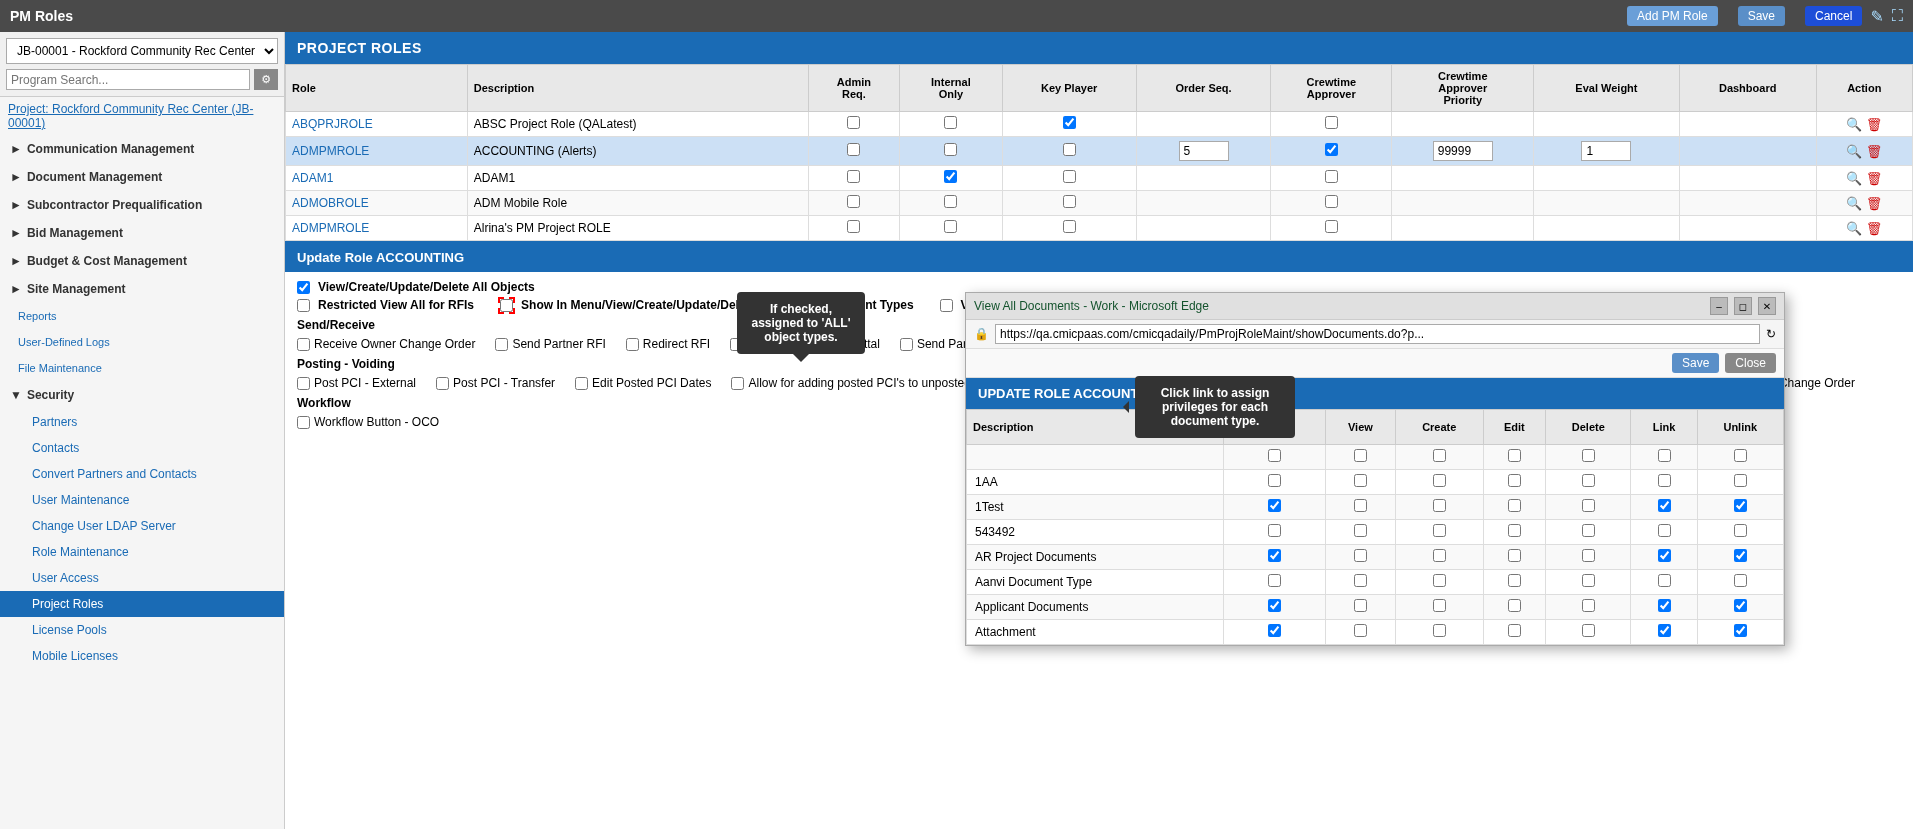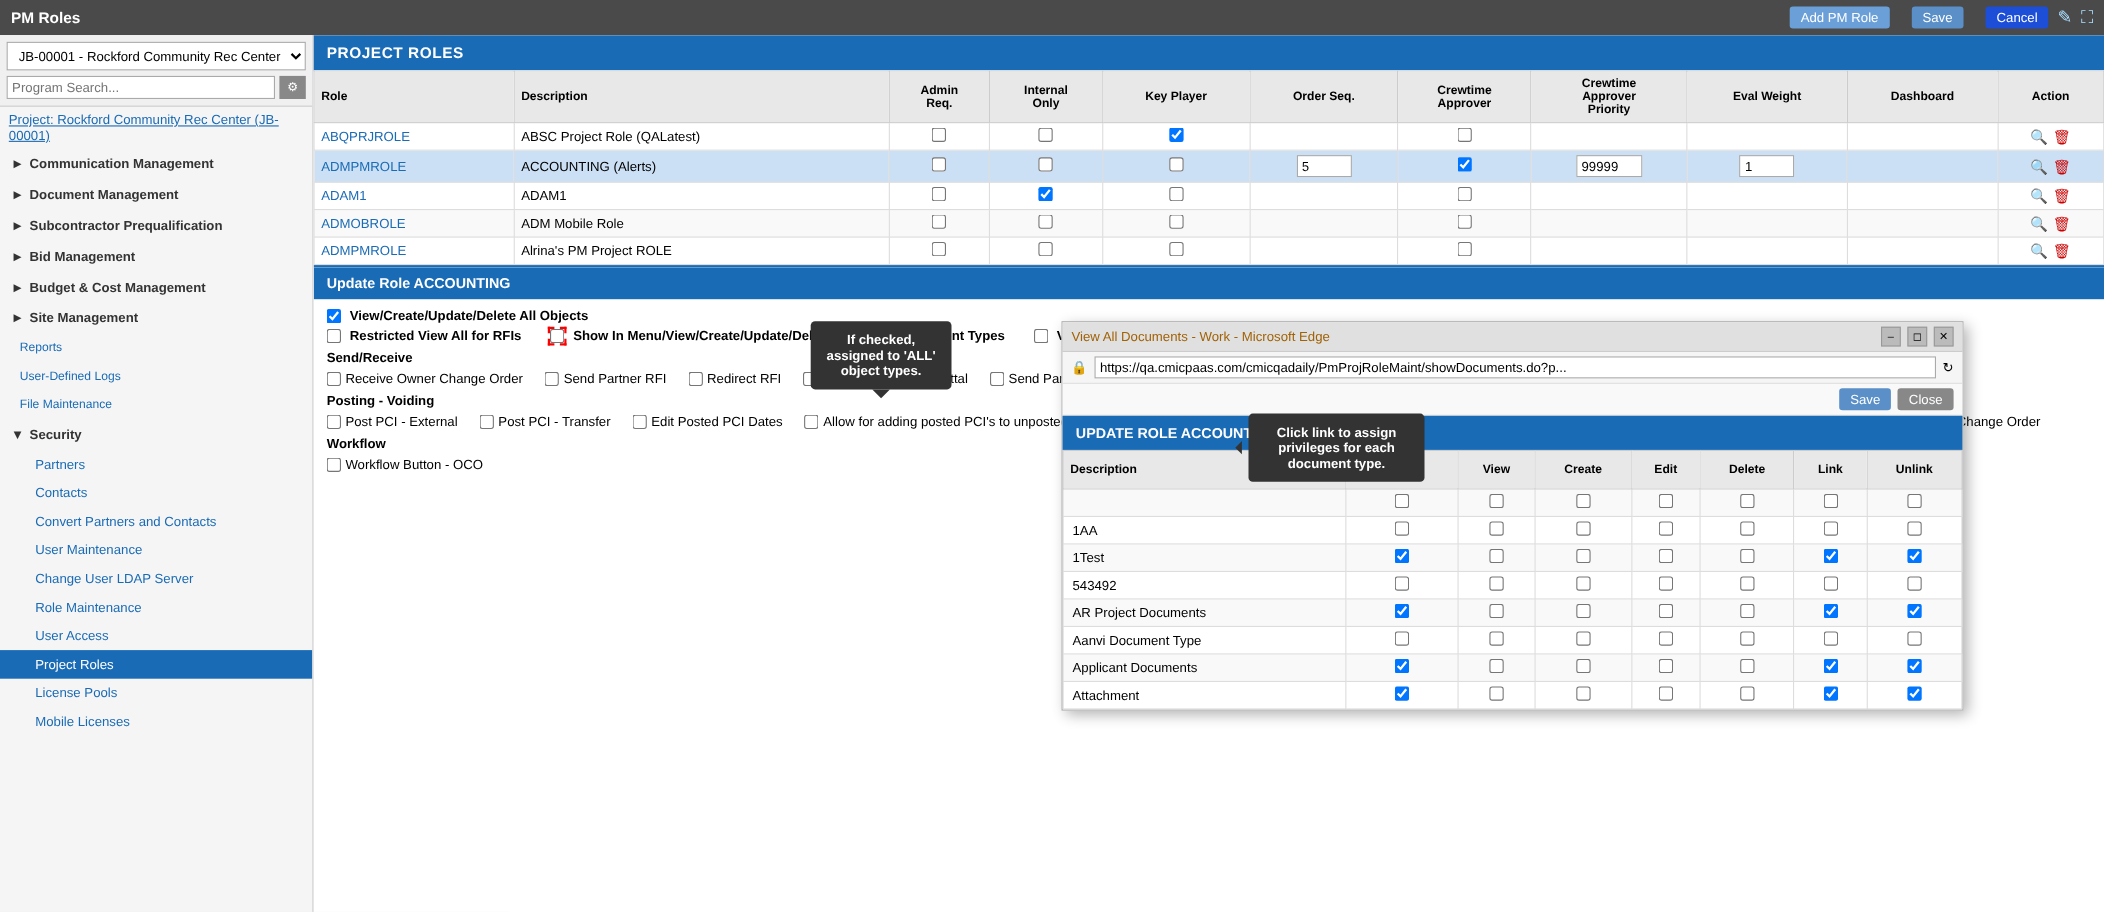--- a/index.html
+++ b/index.html
@@ -237,21 +237,21 @@
       z-index: 200;
     }
     .browser-titlebar {
       background: #e0e0e0;
       padding: 4px 8px;
       display: flex;
       align-items: center;
       justify-content: space-between;
       border-bottom: 1px solid #ccc;
     }
-    .browser-titlebar-title { font-size: 12px; color: #a16207; flex: 1; }
+    .browser-titlebar-title { font-size: 12px; color: #14532d; flex: 1; }
     .browser-titlebar-btns { display: flex; gap: 6px; }
     .browser-titlebar-btn {
       background: #bbb;
       border: 1px solid #999;
       width: 18px; height: 18px;
       font-size: 10px;
       cursor: pointer;
       display: flex; align-items: center; justify-content: center;
     }
     .browser-addressbar {

